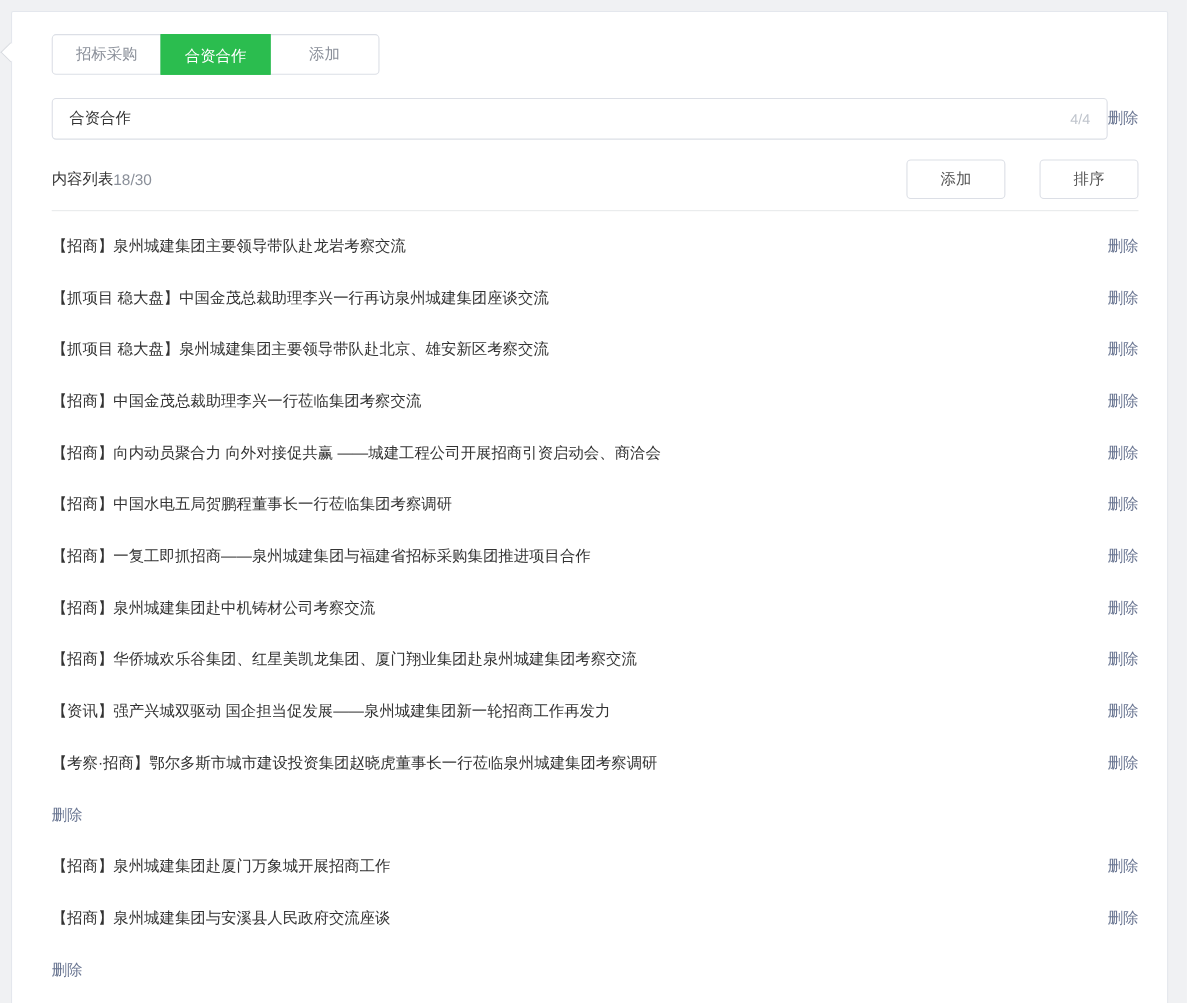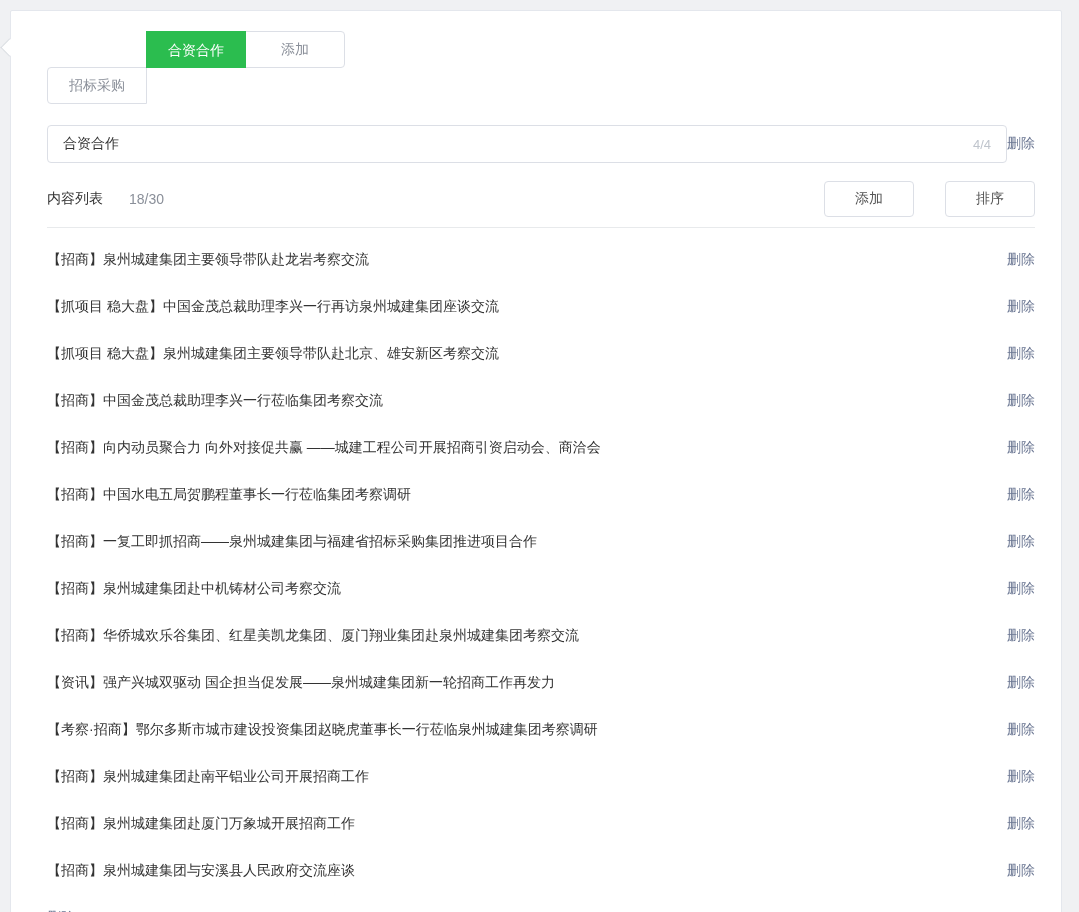--- a/index.html
+++ b/index.html
@@ -44,21 +44,21 @@
     line-height:35px;
     text-align:center;
     font-size:14px;
     color:var(--muted);
     background:#fff;
     border:1px solid var(--border);
     margin-left:-1px;
     cursor:pointer;
     white-space:nowrap;
   }
-  .tab:first-child{margin-left:0;border-radius:4px 0 0 4px;margin-top:36px;}
+  .tab:first-child{margin-left:0;border-radius:4px 0 0 4px;}
   .tab:last-child{border-radius:0 4px 4px 0;}
   .tab.active{
     background:var(--accent);
     border-color:var(--accent);
     color:#fff;
     line-height:37px;
     position:relative;z-index:1;
   }
   .input-row{
     margin-top:21px;
@@ -95,21 +95,21 @@
     text-decoration:none;
     white-space:nowrap;
   }
   .list-header{
     margin-top:18px;
     height:36px;
     display:flex;
     align-items:center;
   }
   .list-title{font-size:14px;color:var(--text);}
-  .list-count{font-size:14px;color:var(--muted);margin-left:26px;}
+  .list-count{font-size:14px;color:var(--muted);margin-left:0;}
   .btn{
     width:90px;height:36px;
     background:#fff;
     border:1px solid var(--border);
     border-radius:4px;
     font-size:14px;color:#555;
     font-family:inherit;
     cursor:pointer;
   }
   .btn + .btn{margin-left:31px;}
@@ -203,21 +203,20 @@
       </div>
       <div class="row">
         <span class="row-title">【资讯】强产兴城双驱动 国企担当促发展——泉州城建集团新一轮招商工作再发力</span>
         <a class="link-delete">删除</a>
       </div>
       <div class="row">
         <span class="row-title">【考察·招商】鄂尔多斯市城市建设投资集团赵晓虎董事长一行莅临泉州城建集团考察调研</span>
         <a class="link-delete">删除</a>
       </div>
       <div class="row">
-        <span class="row-title">【招商】泉州城建集团赴南平铝业公司开展招商工作</span>
         <a class="link-delete">删除</a>
       </div>
       <div class="row">
         <span class="row-title">【招商】泉州城建集团赴厦门万象城开展招商工作</span>
         <a class="link-delete">删除</a>
       </div>
       <div class="row">
         <span class="row-title">【招商】泉州城建集团与安溪县人民政府交流座谈</span>
         <a class="link-delete">删除</a>
       </div>

